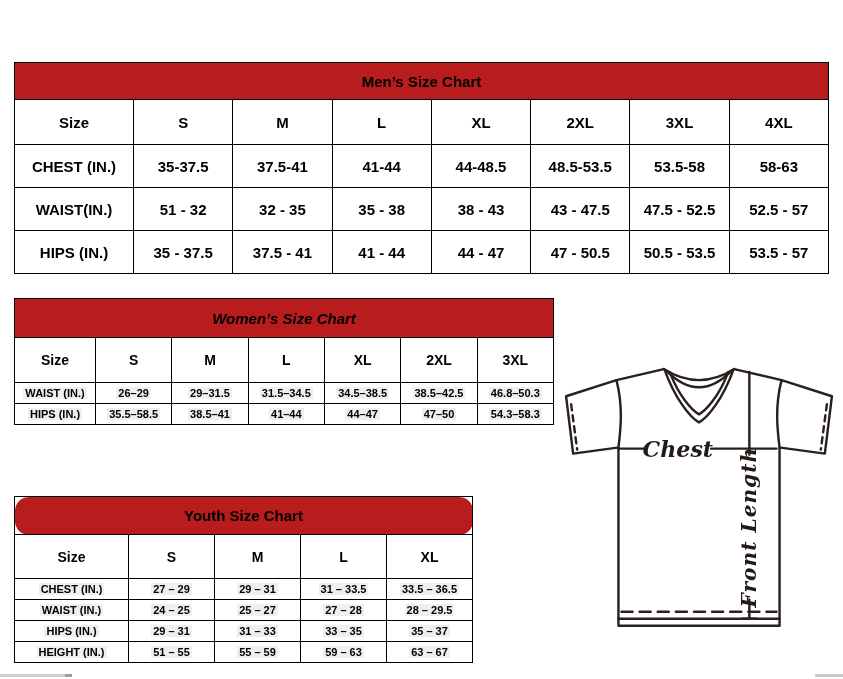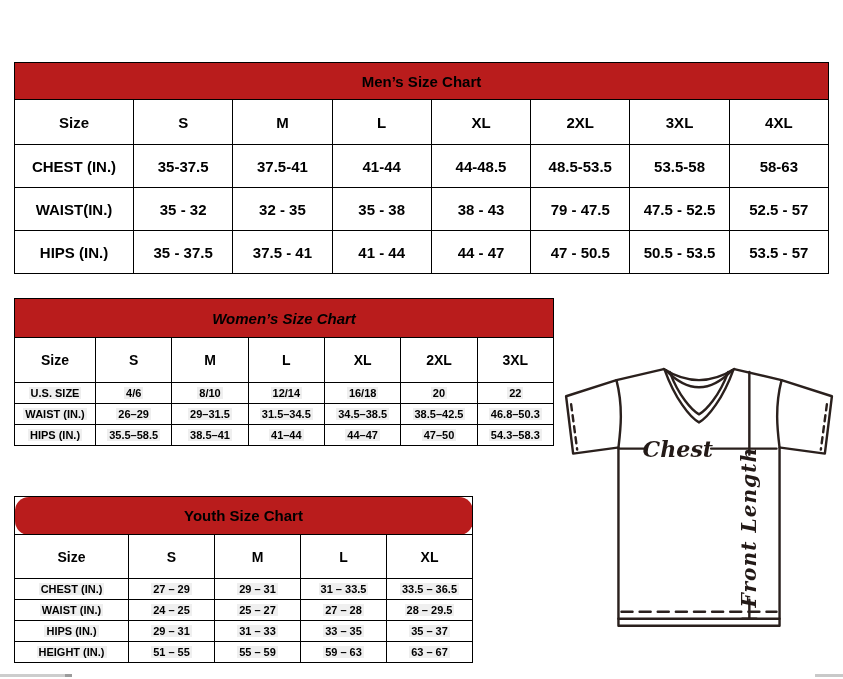--- a/index.html
+++ b/index.html
@@ -76,25 +76,25 @@
         <td>35-37.5</td>
         <td>37.5-41</td>
         <td>41-44</td>
         <td>44-48.5</td>
         <td>48.5-53.5</td>
         <td>53.5-58</td>
         <td>58-63</td>
       </tr>
       <tr>
         <td>WAIST(IN.)</td>
-        <td>35 - 32</td>
+        <td>51 - 32</td>
         <td>32 - 35</td>
         <td>35 - 38</td>
         <td>38 - 43</td>
-        <td>79 - 47.5</td>
+        <td>43 - 47.5</td>
         <td>47.5 - 52.5</td>
         <td>52.5 - 57</td>
       </tr>
       <tr>
         <td>HIPS (IN.)</td>
         <td>35 - 37.5</td>
         <td>37.5 - 41</td>
         <td>41 - 44</td>
         <td>44 - 47</td>
         <td>47 - 50.5</td>
@@ -123,29 +123,20 @@
         <th>S</th>
         <th>M</th>
         <th>L</th>
         <th>XL</th>
         <th>2XL</th>
         <th>3XL</th>
       </tr>
     </thead>
     <tbody>
       <tr>
-        <td><span class="hl">U.S. SIZE</span></td>
-        <td><span class="hl">4/6</span></td>
-        <td><span class="hl">8/10</span></td>
-        <td><span class="hl">12/14</span></td>
-        <td><span class="hl">16/18</span></td>
-        <td><span class="hl">20</span></td>
-        <td><span class="hl">22</span></td>
-      </tr>
-      <tr>
         <td><span class="hl">WAIST (IN.)</span></td>
         <td><span class="hl">26–29</span></td>
         <td><span class="hl">29–31.5</span></td>
         <td><span class="hl">31.5–34.5</span></td>
         <td><span class="hl">34.5–38.5</span></td>
         <td><span class="hl">38.5–42.5</span></td>
         <td><span class="hl">46.8–50.3</span></td>
       </tr>
       <tr>
         <td><span class="hl">HIPS (IN.)</span></td>

